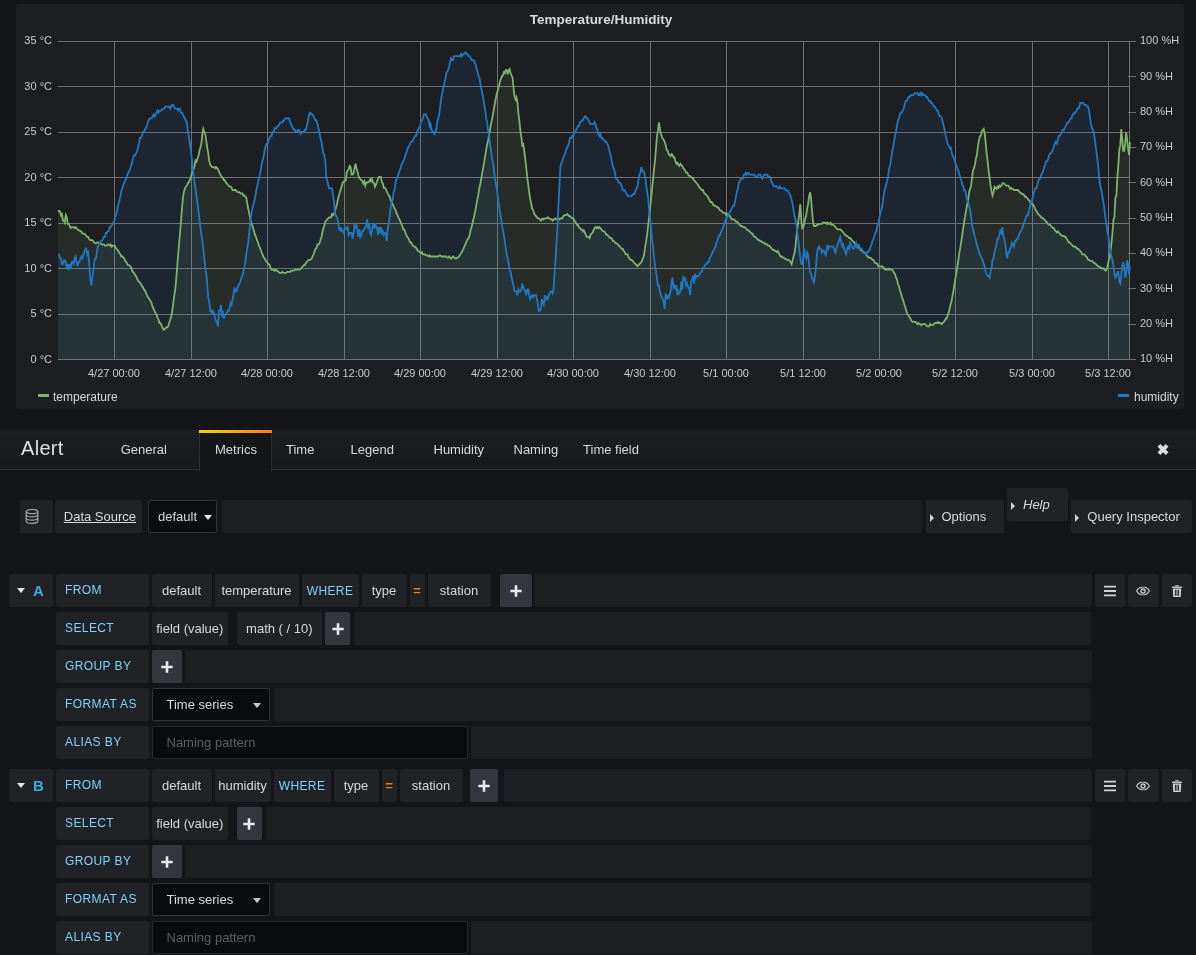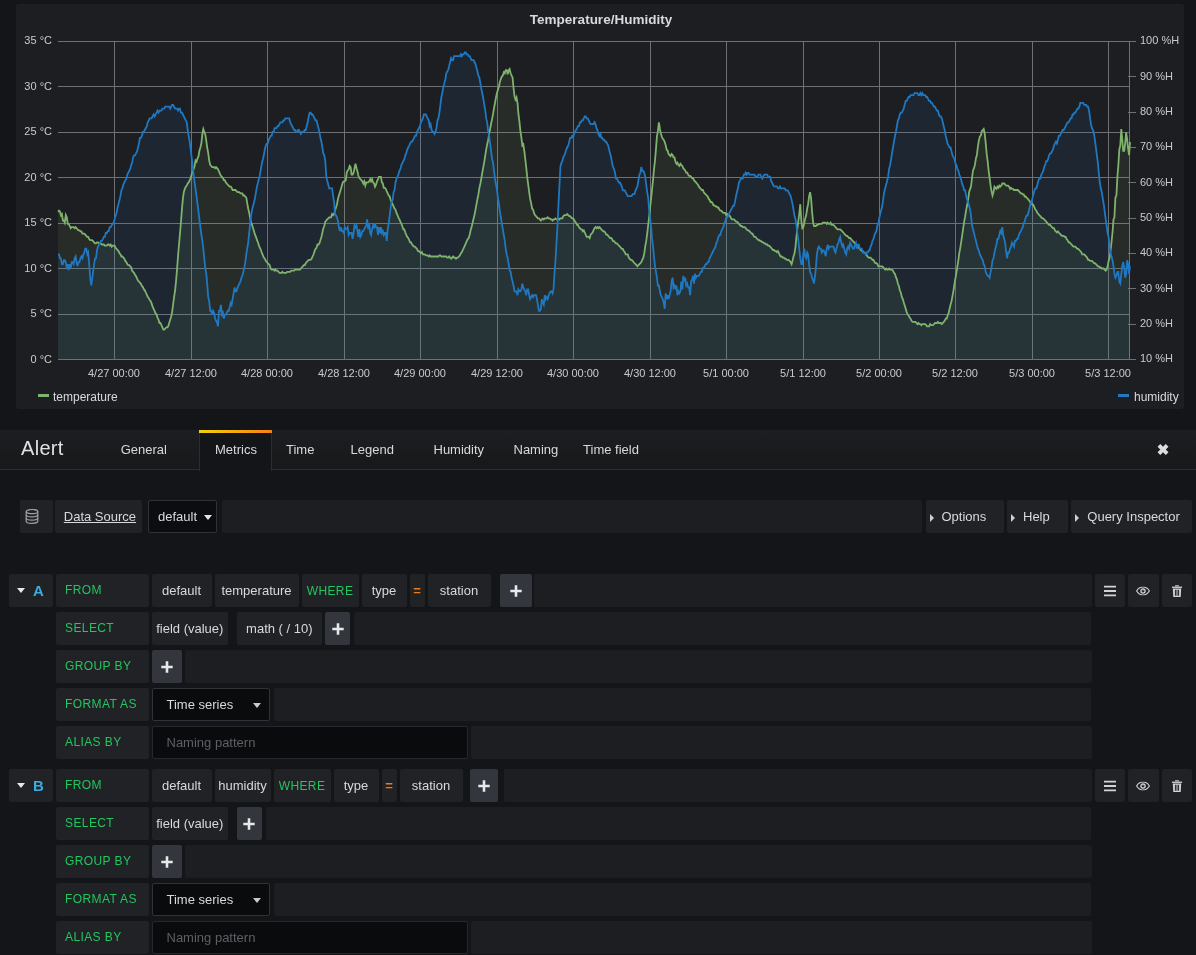--- a/index.html
+++ b/index.html
@@ -18,21 +18,21 @@
 .tab.active { background:#141519; border-left:1px solid #2c2d30; border-right:1px solid #2c2d30; }
 .tab.active::before { content:""; position:absolute; left:-1px; top:0; right:-1px; height:2.5px;
   background:linear-gradient(90deg,#edd409,#fb7e14); }
 #closex { left:1151px; top:438px; width:24px; height:24px; color:#dcdddf; font-size:15px; font-weight:700; text-align:center; line-height:24px;}
 
 .cell { position:absolute; height:33px; background:#202226; border-radius:2px;
   color:#d8d9da; font-size:13px; line-height:33px; }
 .cell.center { text-align:center; }
 .cell.btn { text-align:left; text-indent:4px; }
 .cell.pl { padding-left:9px; }
-.kw { color:#22c55e; font-weight:500; letter-spacing:0.4px; font-size:12px; }
+.kw { color:#7dd3fc; font-weight:500; letter-spacing:0.4px; font-size:12px; }
 .strip { position:absolute; height:33px; background:#1c1e22; border-radius:2px; }
 .plusbtn { position:absolute; height:33px; background:#33363c; border-radius:2px; }
 .plusbtn svg { position:absolute; left:50%; top:50%; transform:translate(-50%,-50%); }
 .inp { position:absolute; height:33px; background:#0a0b0d; border:1px solid #26282c; border-radius:2px;
   color:#5c6066; font-size:13px; line-height:31px; padding-left:14px; }
 .sel { position:absolute; height:33px; background:#0a0b0d; border:1px solid #303237; border-radius:2px;
   color:#d8d9da; font-size:13px; line-height:31px; padding-left:14px; }
 .icbtn { position:absolute; height:33px; background:#202226; border-radius:2px; }
 .icbtn svg { position:absolute; left:50%; top:50%; transform:translate(-50%,-50%); }
 .orange { color:#eb7b18; font-weight:700; }
@@ -143,21 +143,21 @@
    <path d="M1.2 2.6 v3.2 c0 1.16 2.6 2.1 5.8 2.1 s5.8 -0.94 5.8 -2.1 v-3.2"></path>
    <path d="M1.2 5.8 v3.2 c0 1.16 2.6 2.1 5.8 2.1 s5.8 -0.94 5.8 -2.1 v-3.2"></path>
    <path d="M1.2 9 v3.2 c0 1.16 2.6 2.1 5.8 2.1 s5.8 -0.94 5.8 -2.1 v-3.2"></path>
   </g>
  </svg>
 </div>
 <div class="cell pl" style="left:54.8px;top:500px;width:87.2px;text-decoration:underline;">Data Source</div>
 <div class="sel" style="left:148px;top:500px;width:69px;background:#0c0d10;padding-left:9px;">default<span class="carD" style="position:absolute;right:4px;top:14px;"></span></div>
 <div class="strip" style="left:222.3px;top:500px;width:699.5px;"></div>
 <div class="cell btn" style="left:925.5px;top:500px;width:78px;"><span class="carR"></span>Options</div>
-<div class="cell btn" style="left:1007px;top:500px;width:60.5px;"><span class="carR"></span>Help</div>
+<div class="cell btn" style="left:1007px;top:488px;width:60.5px;font-style:italic;"><span class="carR"></span>Help</div>
 <div class="cell btn" style="left:1071.3px;top:500px;width:120.7px;"><span class="carR"></span>Query Inspector</div>
 <div class="cell" style="left:9px;top:574px;width:44px;">
     <span class="carD" style="position:absolute;left:8px;top:14px;"></span>
     <span style="position:absolute;left:24px;color:#38aee5;font-weight:700;font-size:15px;">A</span>
   </div>
 <div class="cell pl kw" style="left:56px;top:574px;width:92.5px;">FROM</div>
 <div class="cell center" style="left:151.5px;top:574px;width:60px;">default</div>
 <div class="cell center" style="left:214.5px;top:574px;width:84px;">temperature</div>
 <div class="cell center" style="left:301.5px;top:574px;width:57px;"><span class="kw">WHERE</span></div>
 <div class="cell center" style="left:361.5px;top:574px;width:45px;">type</div>

